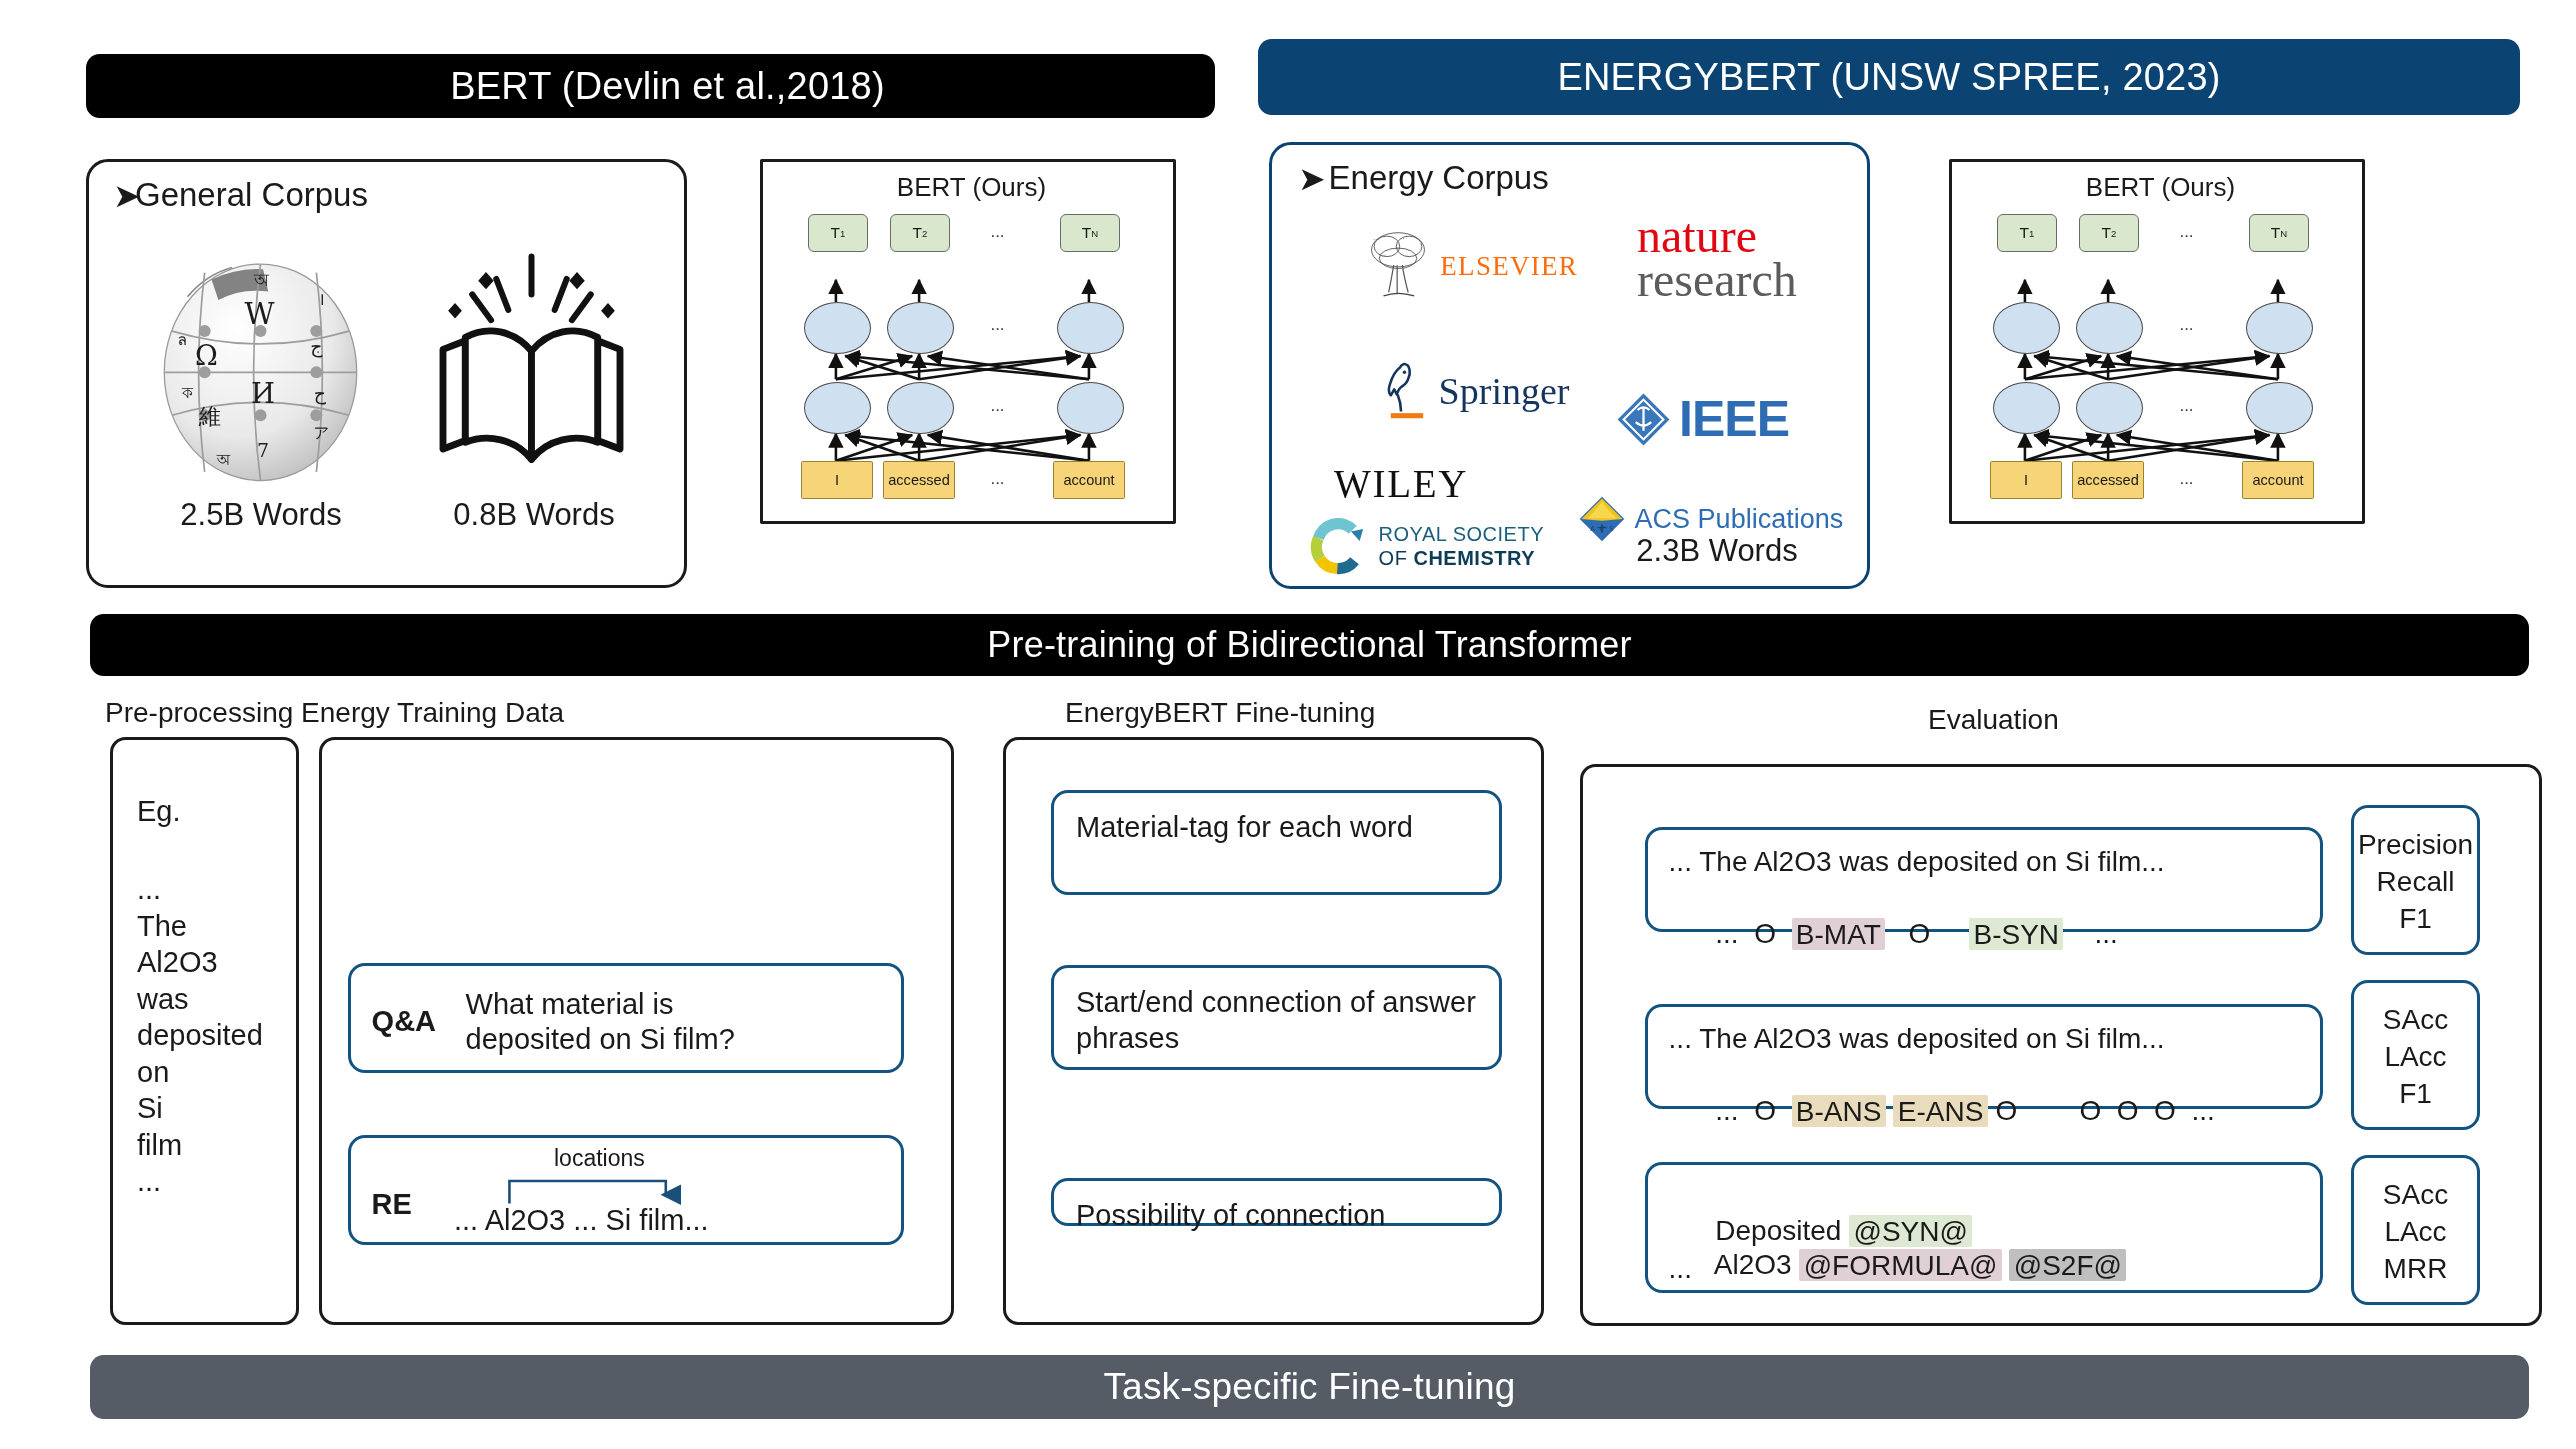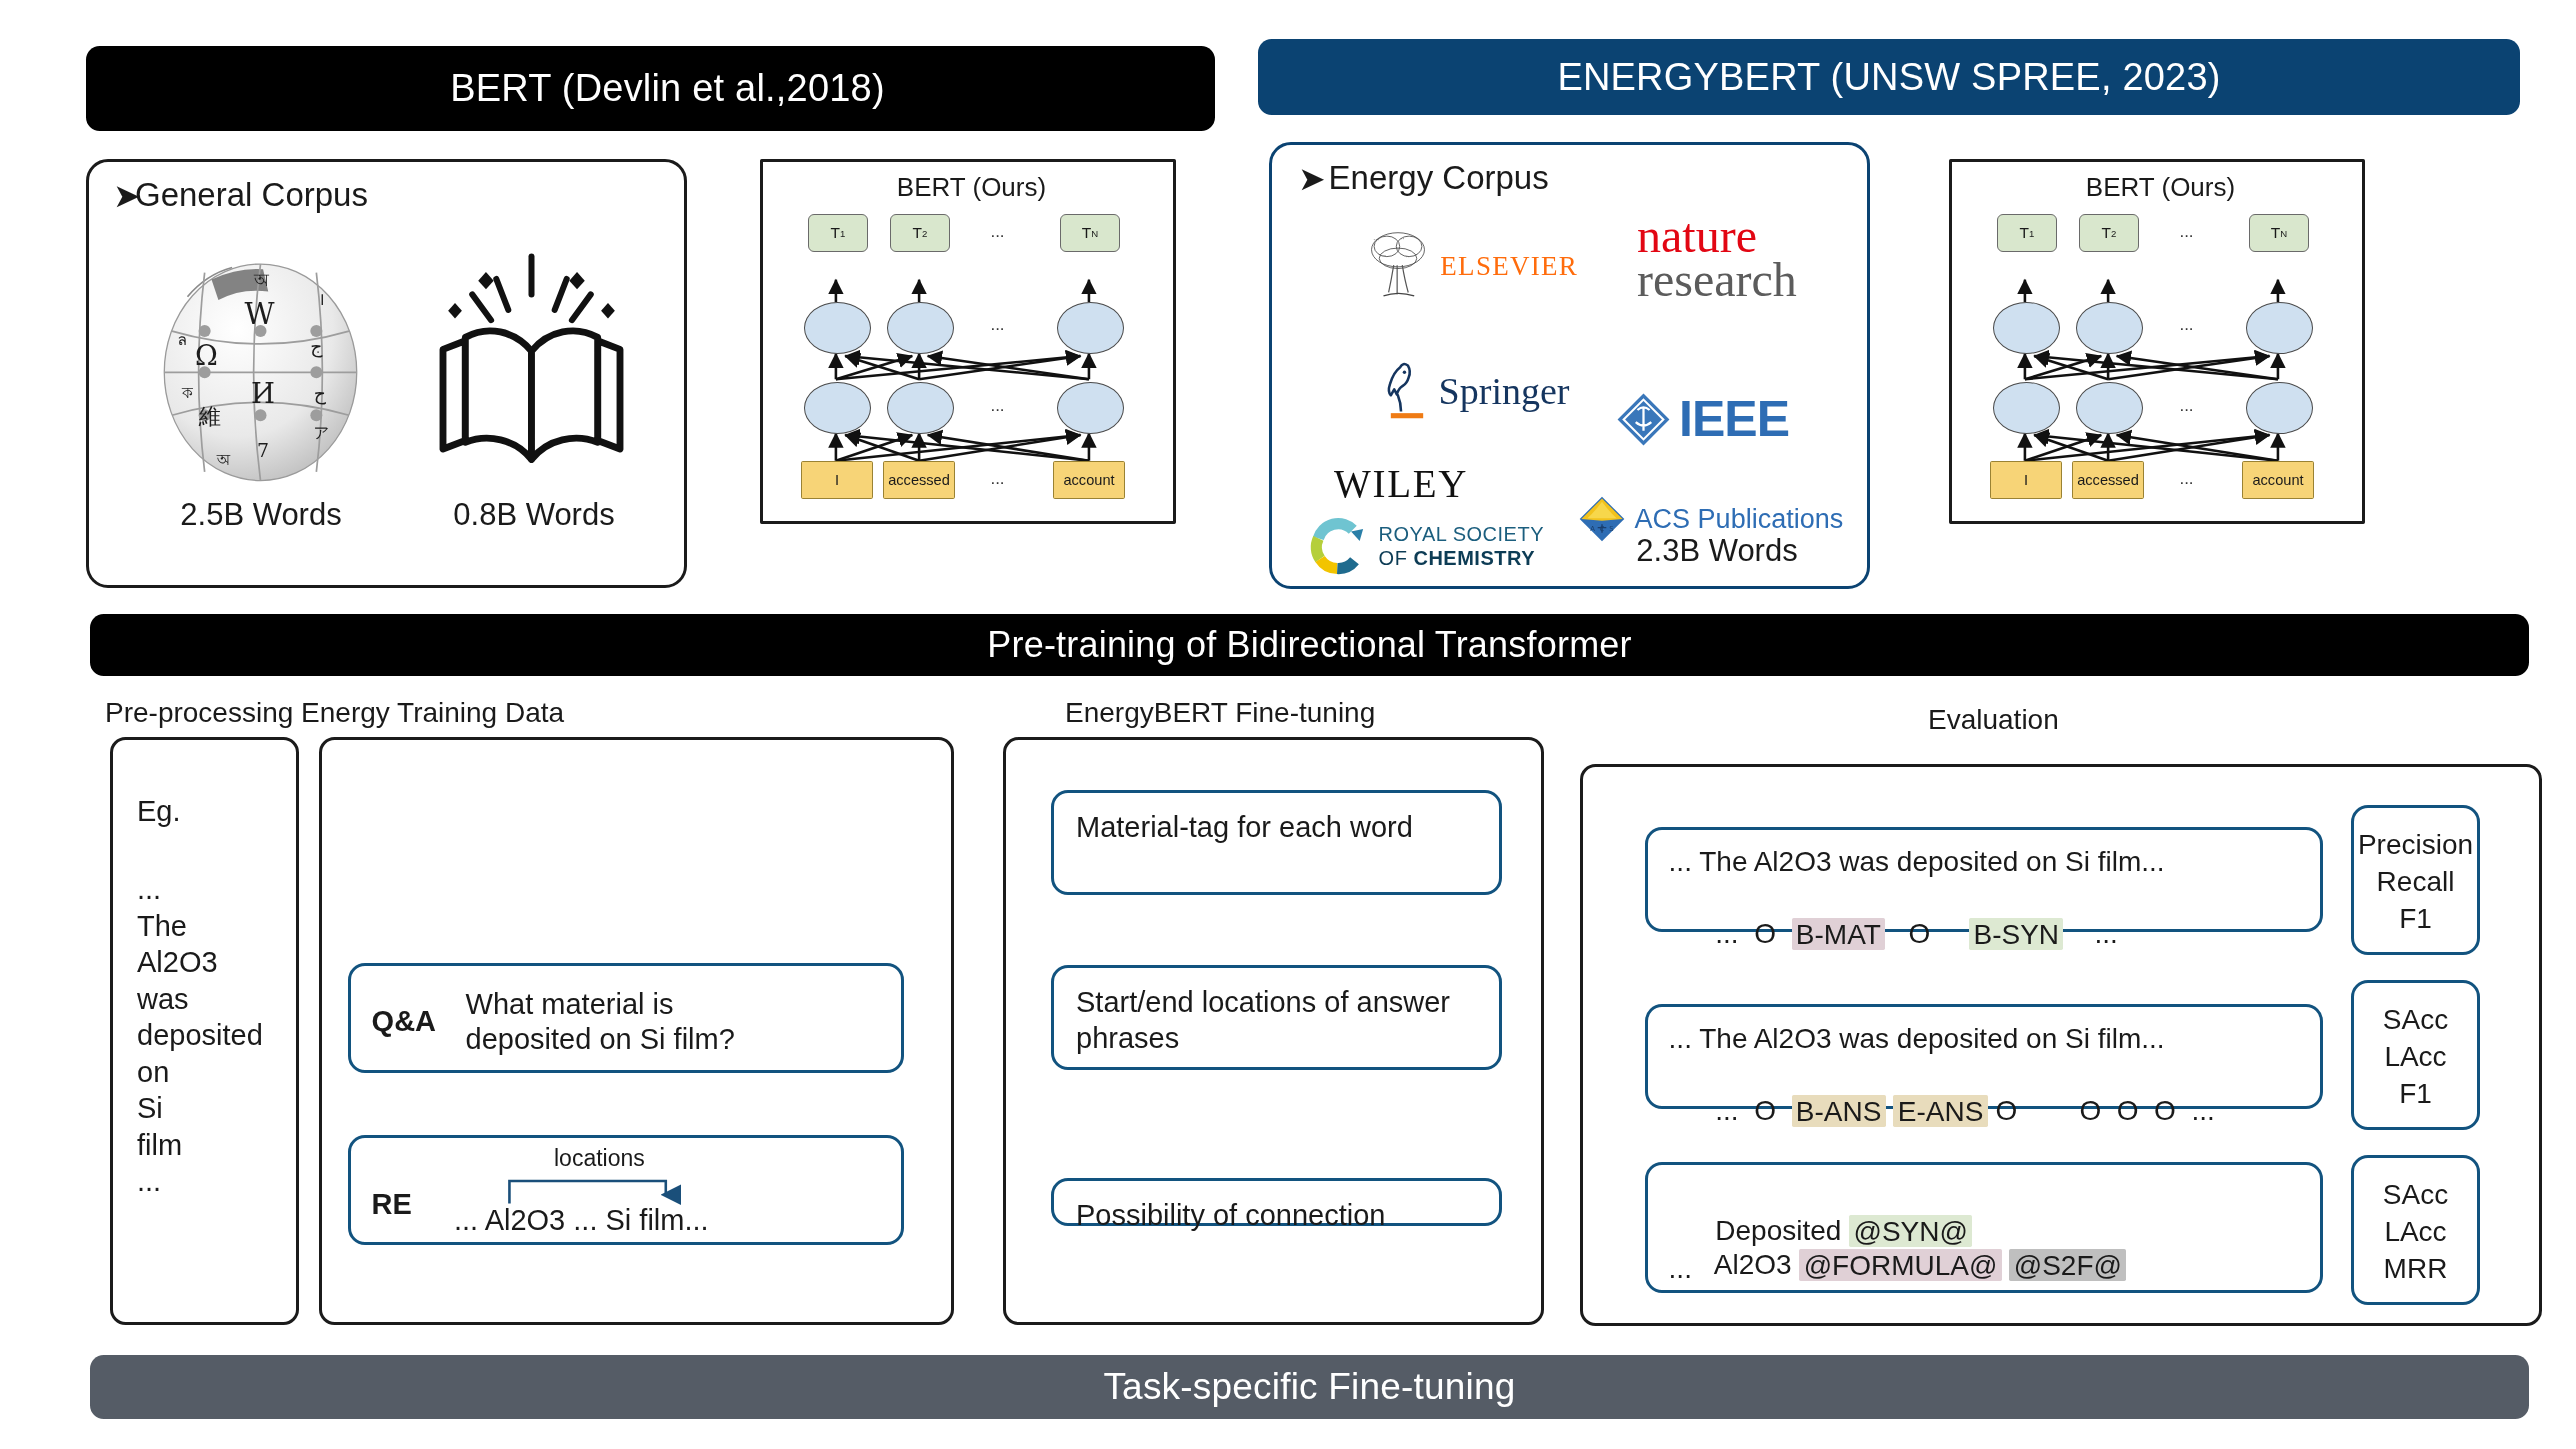--- a/index.html
+++ b/index.html
@@ -65,21 +65,21 @@
   .tasktext{font-size:29px;line-height:1.22;}
   .ft-text{font-size:29px;line-height:1.24;}
   .eval-text{font-size:28px;line-height:1.3;white-space:pre;}
   .metric{font-size:28px;line-height:1.32;text-align:center;}
   .hl{padding:0.9px 4.3px;border-radius:1.7px;}
   .eg-text{font-size:29px;line-height:1.26;}
 </style>
 </head>
 <body>
 
-<div class="abs banner banner-black" style="left:86px;top:46px;width:1129px;height:85px;font-size:38px;padding-left:34px;">
+<div class="abs banner banner-black" style="left:86px;top:54px;width:1129px;height:64px;font-size:38px;padding-left:34px;">
   <span>BERT (Devlin et al.,2018)</span>
 </div>
 
 <div class="abs banner banner-navy" style="left:1258px;top:39px;width:1262px;height:76px;font-size:38px;">
   <span>ENERGYBERT (UNSW SPREE, 2023)</span>
 </div>
 
 <div class="abs card card-black" style="left:86px;top:159px;width:601px;height:429px;">
 
   <div class="abs" style="left:24px;top:13.7px;display:flex;align-items:center;font-size:33px;">
@@ -433,21 +433,21 @@
   </div>
 </div>
 
 <div class="abs card card-black" style="left:1003px;top:737px;width:541px;height:588px;border-radius:15.5px;">
 
   <div class="abs card-navy-thin" style="left:45px;top:50px;width:451px;height:105px;">
     <div class="ft-text abs" style="left:22px;top:17px;width:404px;">Material-tag for each word</div>
   </div>
 
   <div class="abs card-navy-thin" style="left:45px;top:225px;width:451px;height:105px;">
-    <div class="ft-text abs" style="left:22px;top:17px;width:404px;">Start/end locations of answer phrases</div>
+    <div class="ft-text abs" style="left:22px;top:17px;width:404px;">Start/end connection of answer phrases</div>
   </div>
 
   <div class="abs card-navy-thin" style="left:45px;top:438px;width:451px;height:48px;">
     <div class="ft-text abs" style="left:22px;top:17px;width:412px;">Possibility of connection</div>
   </div>
 </div>
 
 <div class="abs card card-black" style="left:1580px;top:764px;width:962px;height:562px;border-radius:15.5px;">
 
   <div class="abs card-navy-thin" style="left:62px;top:60px;width:678px;height:105px;">

